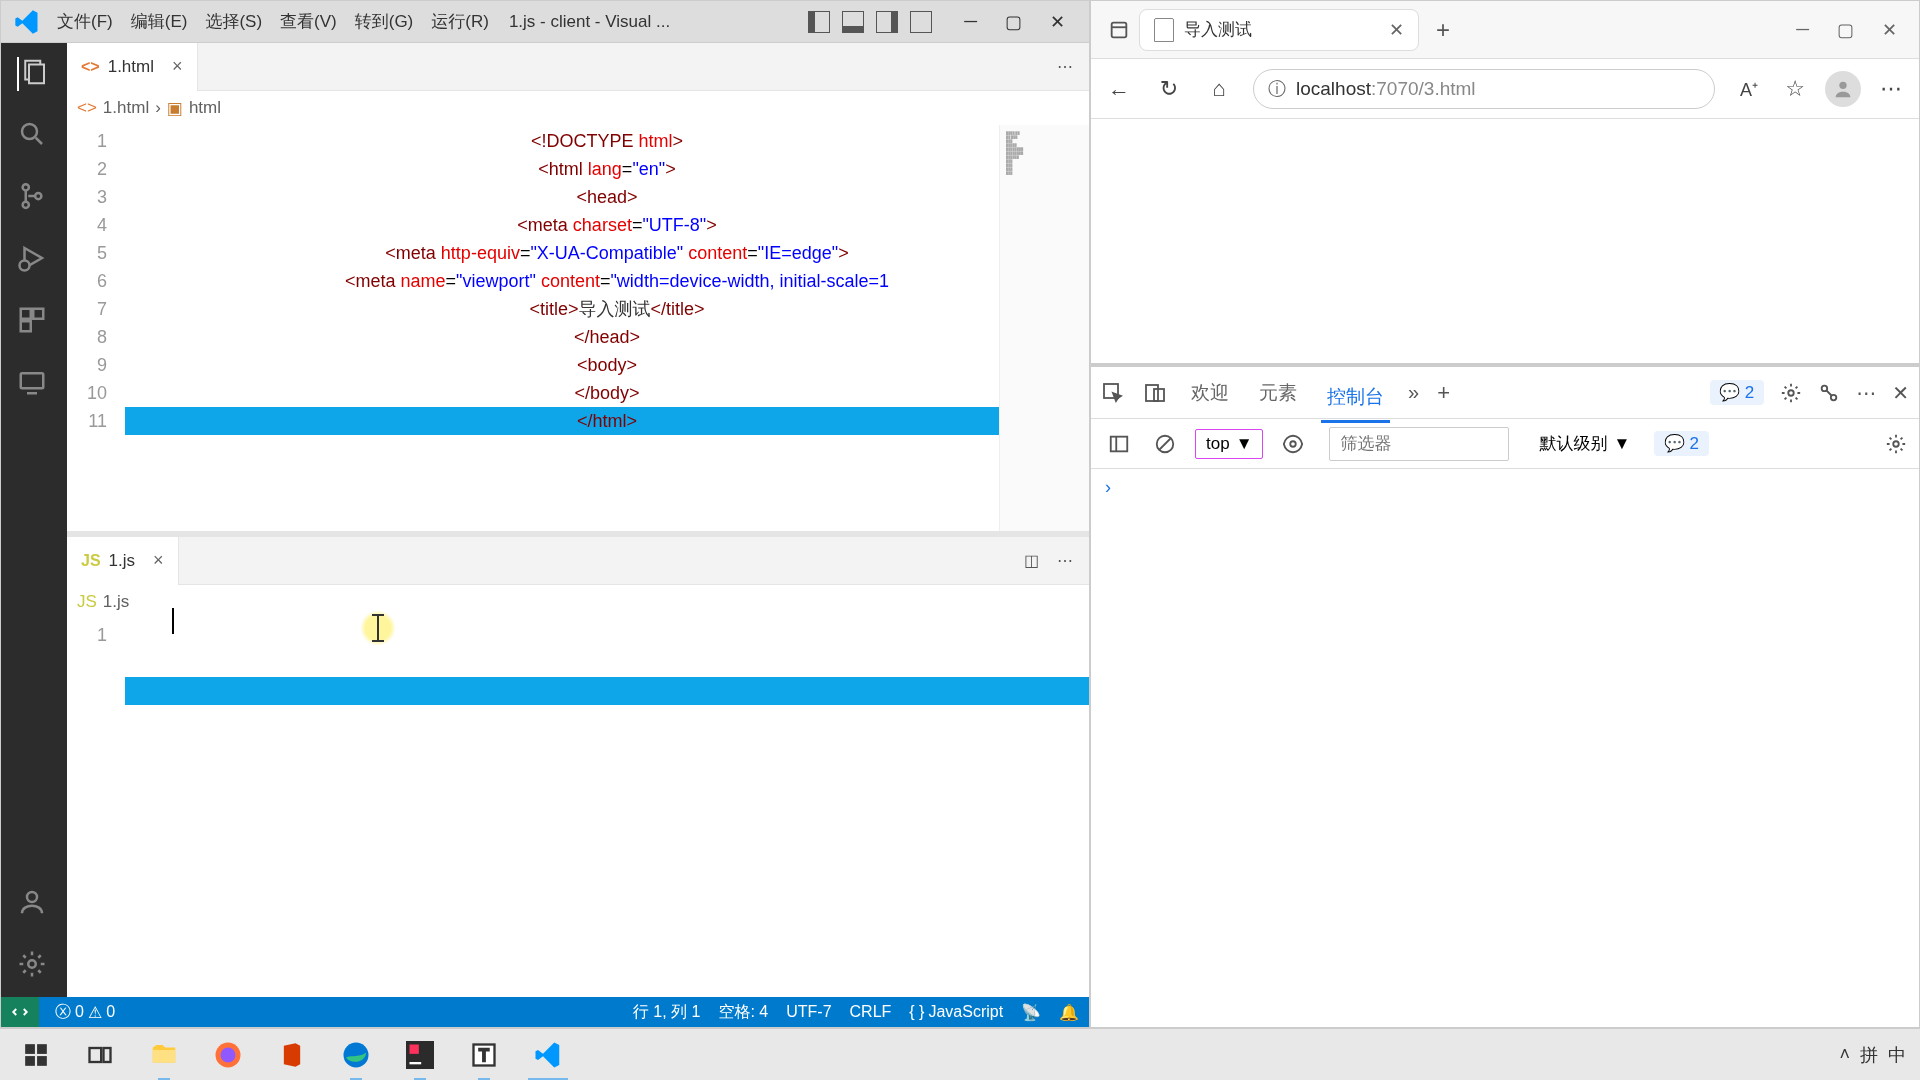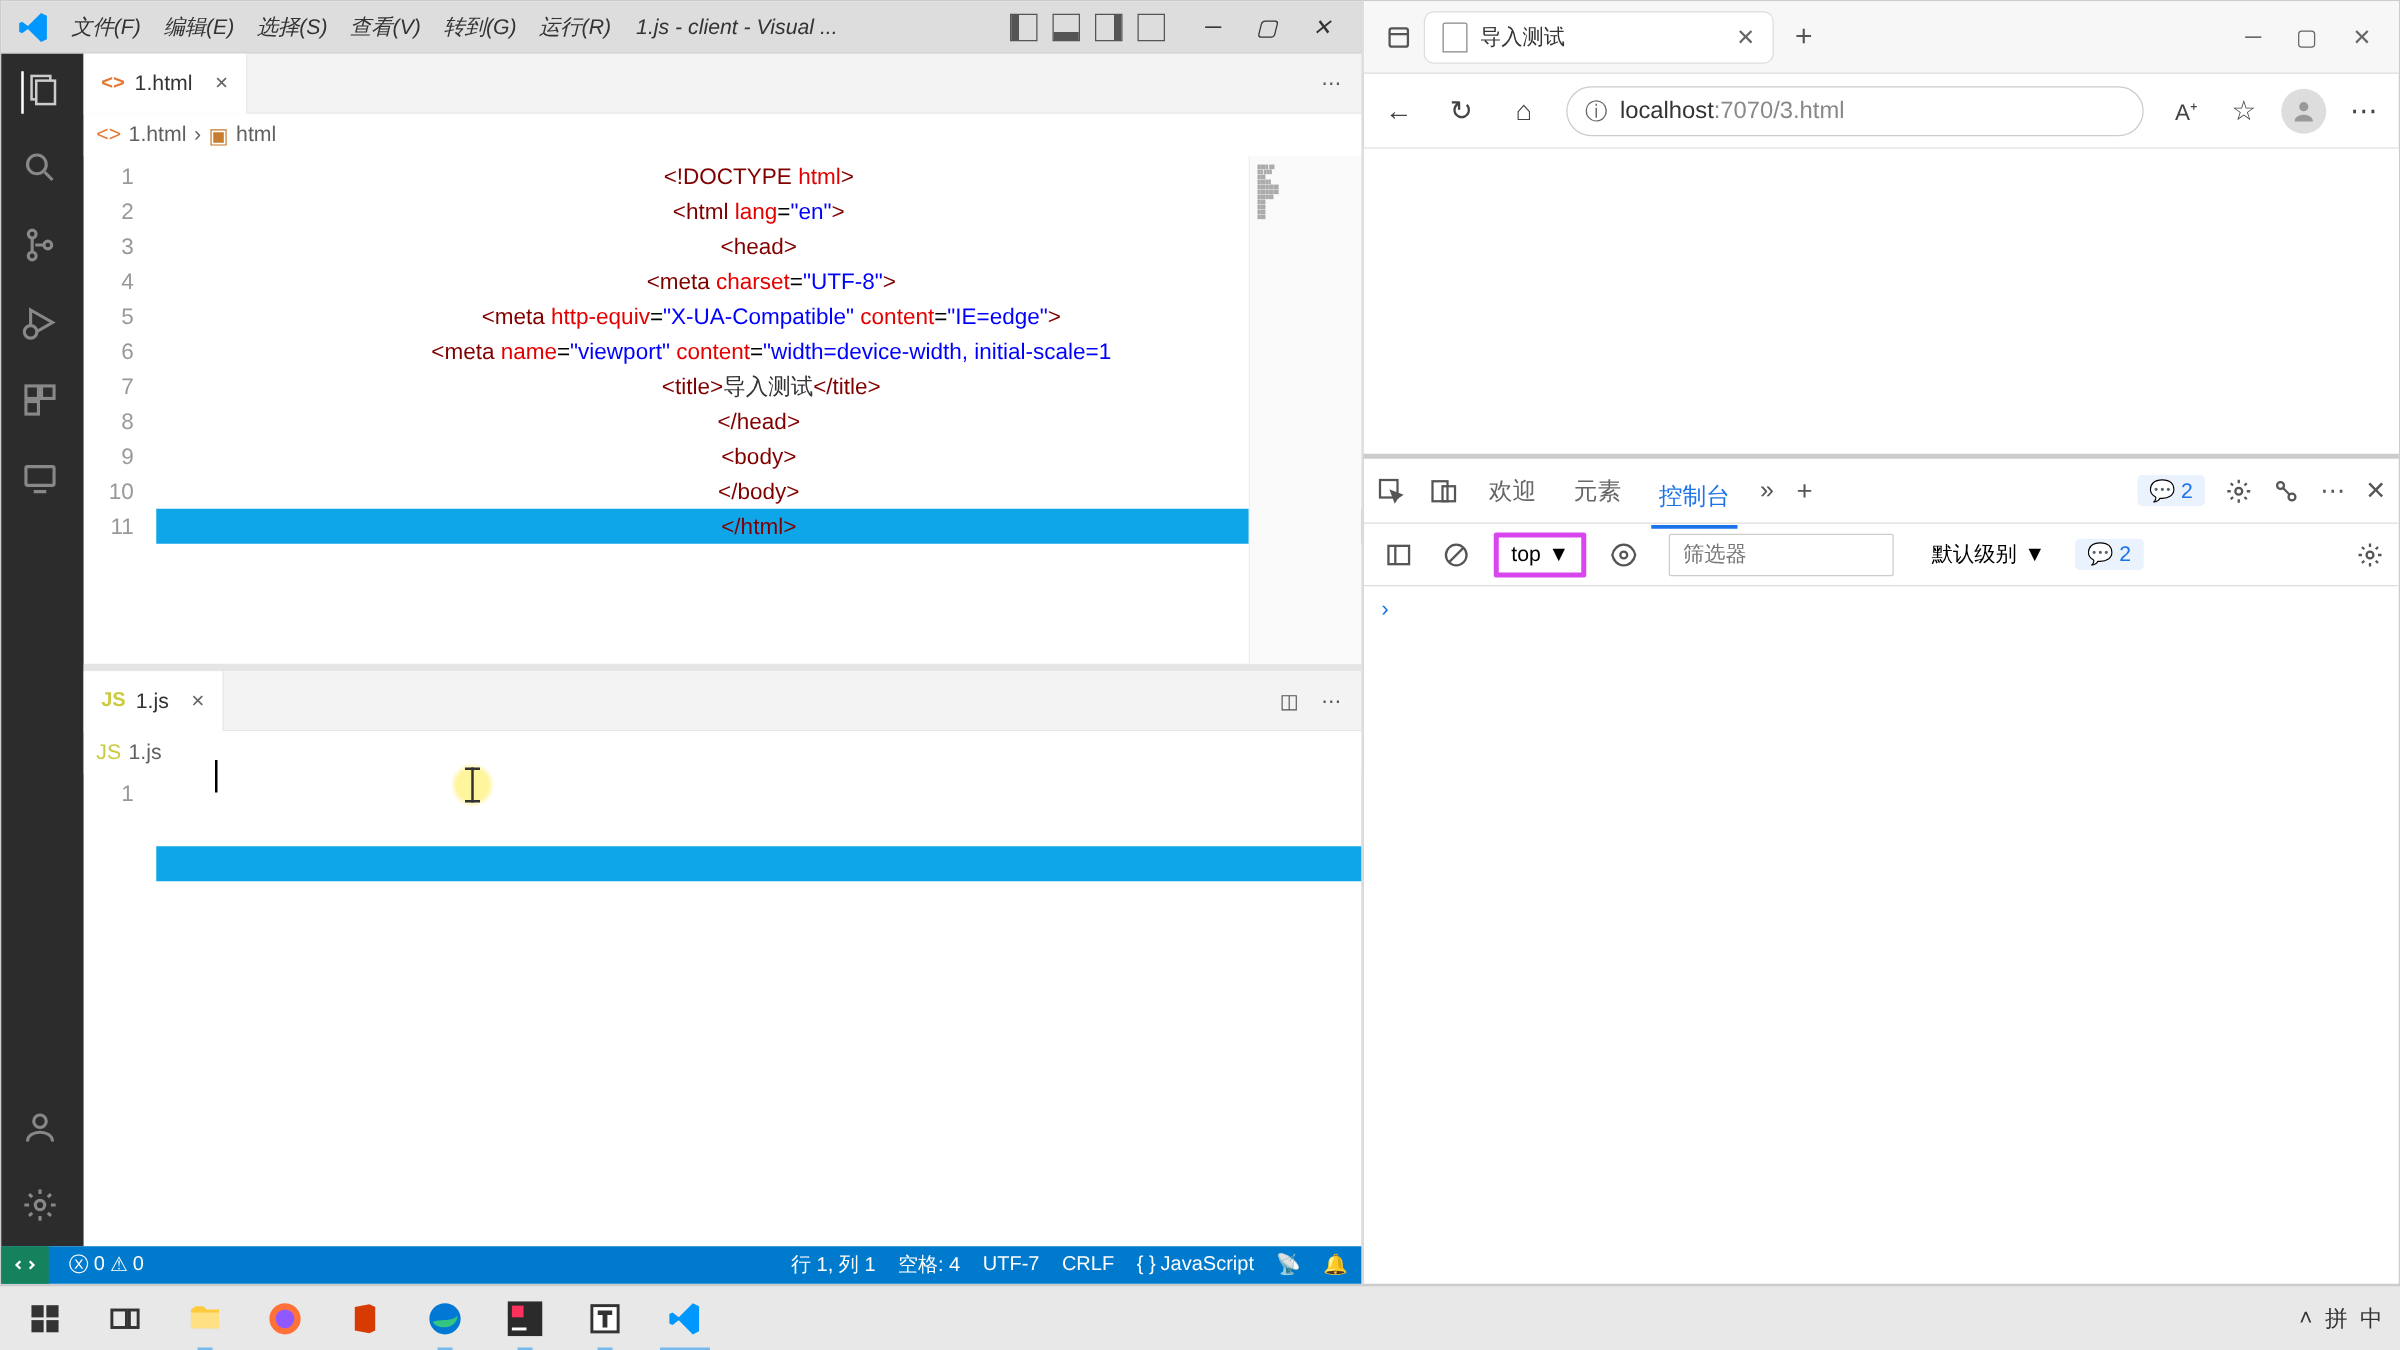--- a/index.html
+++ b/index.html
@@ -1,20 +1,20 @@
 <!DOCTYPE html>
 <html><head>
 <meta charset="utf-8">
 <style>
 * { margin: 0; padding: 0; box-sizing: border-box; font-family: "Segoe UI", "Microsoft YaHei", sans-serif; }
 body { width: 1920px; height: 1080px; overflow: hidden; background: #f0f0f0; position: relative; }
 
 
 .vscode { position: absolute; left: 0; top: 0; width: 1090px; height: 1028px; background: #fff; display: flex; flex-direction: column; border: 1px solid #ccc; }
-.vs-titlebar { height: 42px; background: #ddd; display: flex; align-items: center; padding: 0 4px; border-bottom: 1px solid #ccc; font-style: italic; }
+.vs-titlebar { height: 42px; background: #ddd; display: flex; align-items: center; padding: 0 4px; border-bottom: 1px solid #ccc; }
 .vs-logo { width: 28px; height: 28px; margin: 0 8px; }
 .vs-menu { display: flex; gap: 2px; }
 .vs-menu-item { padding: 4px 8px; font-size: 17px; color: #333; cursor: pointer; }
 .vs-title { flex: 1; text-align: left; padding-left: 12px; font-size: 17px; color: #333; }
 .vs-layout-icons { display: flex; gap: 12px; padding: 0 12px; }
 .vs-layout-icons span { width: 22px; height: 22px; border: 1.5px solid #555; display: inline-block; }
 .vs-win-controls { display: flex; gap: 28px; padding: 0 20px; }
 .vs-win-controls span { font-size: 18px; color: #333; cursor: pointer; }
 
 .vs-body { flex: 1; display: flex; }
@@ -86,21 +86,21 @@
 
 .devtools { height: 664px; border-top: 4px solid #ccc; display: flex; flex-direction: column; }
 .dt-tabs { height: 52px; display: flex; align-items: center; border-bottom: 1px solid #ddd; padding: 0 10px; gap: 18px; }
 .dt-tab { font-size: 19px; color: #666; padding: 10px 6px; cursor: pointer; }
 .dt-tab.active { color: #1a73e8; border-bottom: 3px solid #1a73e8; margin-top: 12px; }
 .dt-tabs-right { margin-left: auto; display: flex; gap: 16px; align-items: center; }
 .dt-badge { display: flex; align-items: center; gap: 4px; background: #eaf2fd; color: #1a73e8; padding: 2px 10px; border-radius: 4px; font-size: 17px; }
 
 .dt-toolbar { height: 50px; display: flex; align-items: center; border-bottom: 1px solid #ddd; padding: 0 12px; gap: 14px; }
 .dt-tb-btn { width: 32px; height: 32px; display: flex; align-items: center; justify-content: center; color: #555; }
-.dt-dd { display: flex; align-items: center; gap: 6px; border: 4px solid #d946ef; padding: 4px 10px; border-radius: 2px; font-size: 17px; }
+.dt-dd { display: flex; align-items: center; gap: 6px; border: 1px solid #d946ef; padding: 4px 10px; border-radius: 2px; font-size: 17px; }
 .dt-filter { flex: 1; border: 1px solid #ccc; padding: 6px 10px; font-size: 17px; color: #888; border-radius: 2px; margin: 0 6px; max-width: 180px; }
 .dt-console { flex: 1; padding: 8px 14px; }
 .dt-prompt { color: #1a73e8; font-size: 18px; }
 
 
 .taskbar { position: absolute; left: 0; bottom: 0; width: 100%; height: 52px; background: #e8e8e8; display: flex; align-items: center; padding: 0 4px; border-top: 1px solid #ccc; }
 .tb-item { width: 64px; height: 52px; display: flex; align-items: center; justify-content: center; cursor: pointer; position: relative; }
 .tb-item.active::after { content:""; position:absolute; bottom:0; left:12px; right:12px; height:3px; background:#76b9ed; }
 .tb-item.running::after { content:""; position:absolute; bottom:0; left:26px; right:26px; height:3px; background:#76b9ed; }
 .tb-right { margin-left: auto; display: flex; gap: 10px; align-items: center; padding-right: 10px; font-size: 18px; color: #333; }

